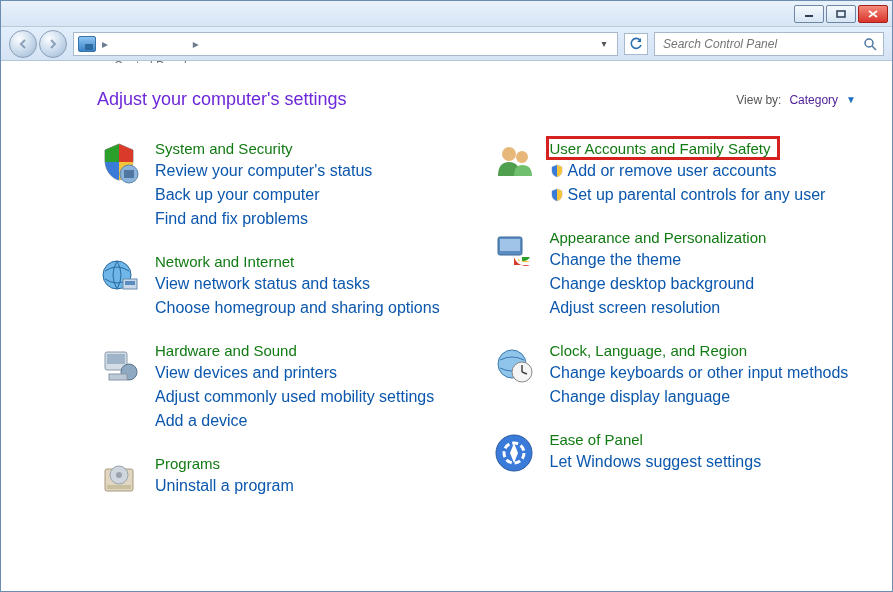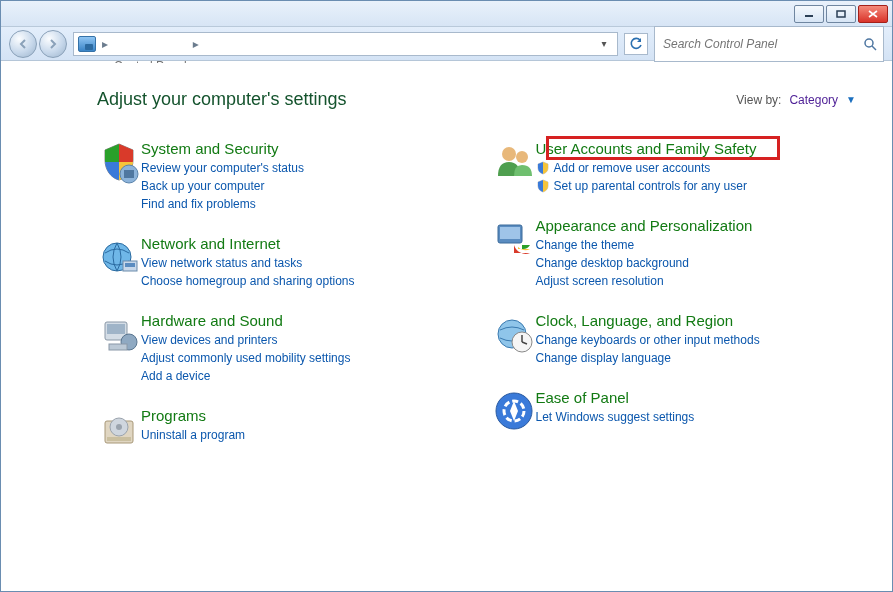--- a/index.html
+++ b/index.html
@@ -90,21 +90,21 @@
     color: #555; font-size: 10px;
   }
   .refreshbtn {
     width: 24px; height: 22px;
     border: 1px solid #a8b9cc;
     background: #fff;
     display: flex; align-items: center; justify-content: center;
     color: #2a6fb0; font-size: 14px;
   }
   .searchbox {
-    width: 230px; height: 36px;
+    width: 230px; height: 24px;
     background: #fff; border: 1px solid #a8b9cc;
     display: flex; align-items: center;
     padding: 0 6px;
   }
   .searchbox input {
     border: none; outline: none;
     flex: 1;
     font-style: italic; color: #888;
     font-family: inherit; font-size: 12px;
   }
@@ -117,61 +117,62 @@
     background: #fff;
     padding: 26px 36px 20px 96px;
     overflow: auto;
   }
   .content-header {
     display: flex;
     align-items: center;
     margin-bottom: 30px;
   }
   .heading {
-    color: #14532d;
+    color: #6d28d9;
     font-size: 18px;
     font-weight: 400;
   }
   .viewby {
     margin-left: auto;
     color: #555;
     display: flex; gap: 8px; align-items: center;
     font-size: 12px;
   }
   .viewby .val { color: #4c1d95; }
   .viewby .chev { color: #1b6fbf; font-size: 10px; }
 
   .columns {
     display: flex;
     gap: 30px;
   }
   .col { flex: 1; }
 
   .cat {
     display: flex;
+    gap: 14px;
     margin-bottom: 22px;
     position: relative;
   }
   .cat-icon {
     width: 44px; height: 44px;
     flex-shrink: 0;
     display: flex; align-items: center; justify-content: center;
     font-size: 34px;
   }
   .cat-body { padding-top: 0; }
   .cat-title {
     color: #127a13;
     font-size: 15px;
     margin-bottom: 2px;
     cursor: pointer;
     display: inline-block;
   }
   .cat-link {
     color: #0b57ad;
-    font-size: 12px;
+    font-size: 16px;
     line-height: 1.5;
     cursor: pointer;
     display: flex; align-items: center; gap: 4px;
   }
   .shield-mini {
     width: 14px; height: 14px;
     display: inline-block;
   }
   .redbox {
     position: absolute;

